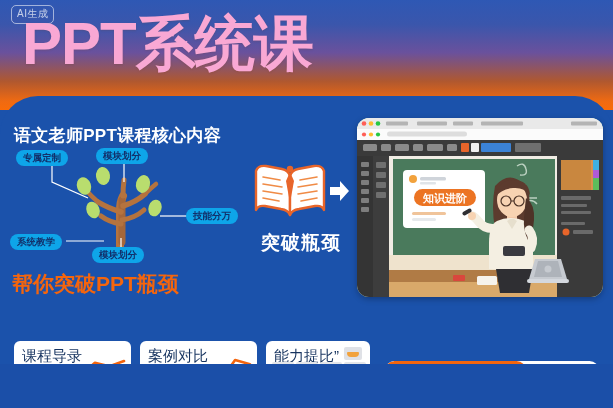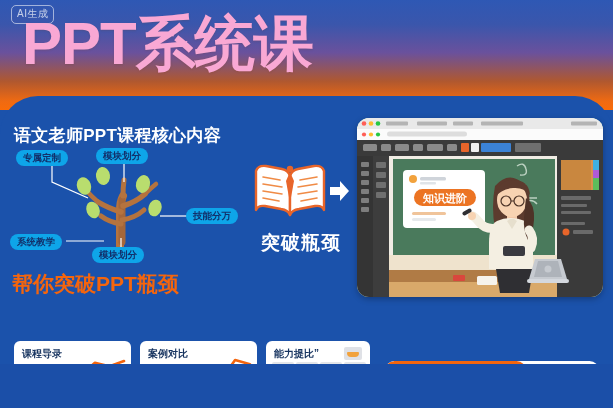--- a/index.html
+++ b/index.html
@@ -101,21 +101,21 @@
   .card {
     position:absolute; top:341px; height:50px;
     background:#ffffff; border-radius:6px; overflow:hidden;
     z-index:6;
   }
   .card1 { left:14px;  width:117px; }
   .card2 { left:140px; width:117px; }
   .card3 { left:266px; width:104px; }
   .card-label {
     position:absolute; left:8px; top:6px;
-    font-size:10px; font-weight:bold; color:#16335f;
+    font-size:15px; font-weight:normal; color:#16335f;
     white-space:nowrap;
   }
   .grid-cell { position:absolute; background:#e3e5e9; border-radius:2px; }
   .card3-icon {
     position:absolute; right:8px; top:6px; width:18px; height:13px;
     background:#dfe1e6; border-radius:2px;
   }
   .card3-icon:after {
     content:""; position:absolute; left:3px; top:5px; width:12px; height:5px;
     background:#f2a23c; border-radius:1px 1px 4px 4px;

